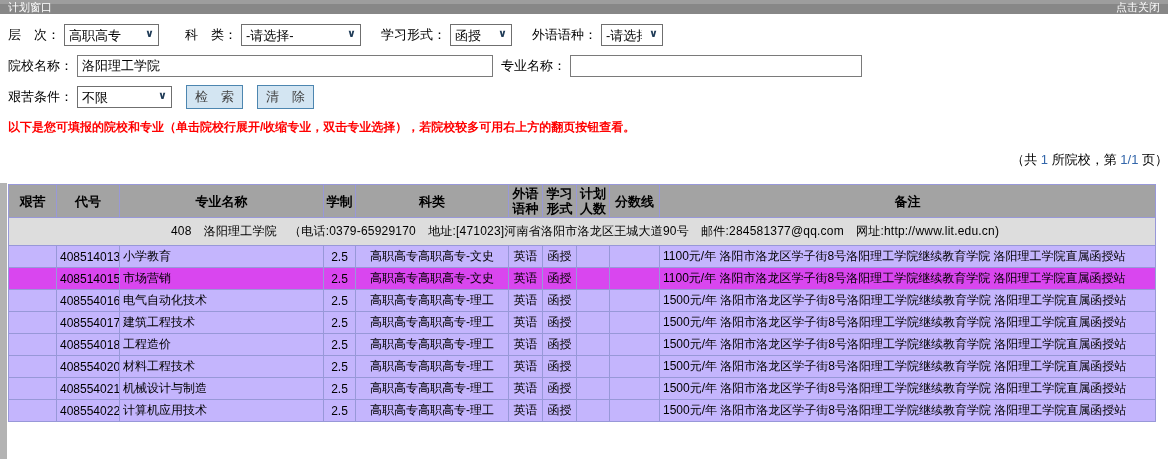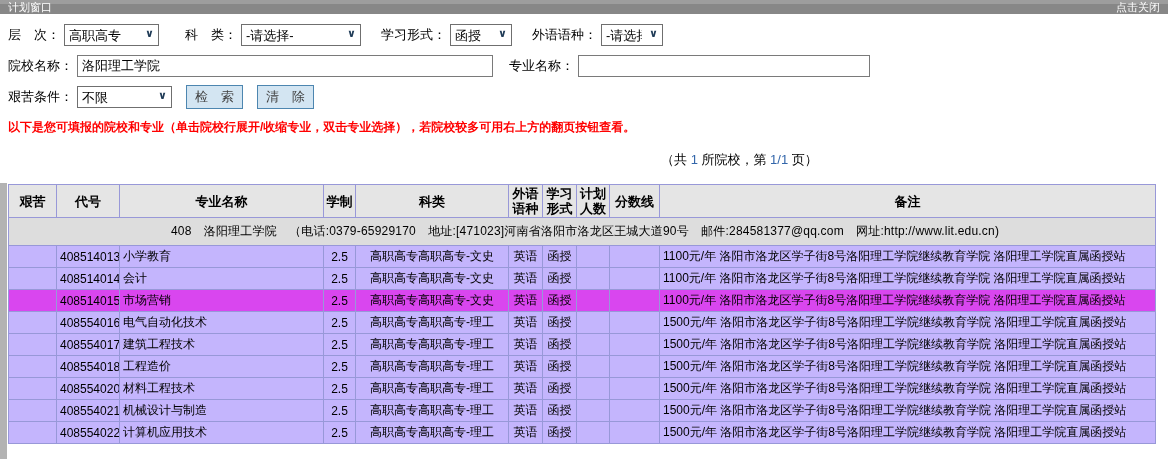--- a/index.html
+++ b/index.html
@@ -28,29 +28,29 @@
     padding:0 4px; font-family:inherit; }
   .w95 { width:95px; } .w120 { width:120px; } .w62 { width:62px; }
   .college-input { width:416px; } .major-input { width:292px; }
   .gap24 { margin-left:26px; } .gap20 { margin-left:20px; }
   .btn { height:24px; min-width:56px; margin-left:14px; background:#d3e5f2;
     border:1px solid #4d86b0; font-size:13px; color:#404040; padding:0 8px;
     font-family:inherit; cursor:pointer; }
 
   
   .notice { margin:10px 0 15px 8px; color:#ff0000; font-weight:bold; font-size:12px; white-space:nowrap; }
-  .pageinfo { margin-top:11px; padding-left:661px; font-size:13px; color:#000; white-space:nowrap; }
+  .pageinfo { margin-top:11px; padding-left:661px; font-size:13px; color:#000; white-space:nowrap;text-align:right; }
   .pageinfo .num { color:#3366aa; }
 
   
   .left-gutter { position:absolute; left:0; top:183px; bottom:0; width:7px; background:#b3b3b3; }
   table.plan { position:absolute; left:8px; top:184px; width:1148px;
     border-collapse:collapse; table-layout:fixed; font-size:12px; color:#000; }
   table.plan th, table.plan td { border:1px solid #9898d8; overflow:hidden; white-space:nowrap; }
-  table.plan th { background:#e5e5e5; font-weight:bold; font-size:13px; height:33px;
+  table.plan th { background:#a3a3a3; font-weight:bold; font-size:13px; height:33px;
     line-height:15px; text-align:center; padding:0 2px; white-space:normal; }
   tr.college td { background:#dddddd; height:28px; padding:0 0 0 6px; text-align:center;
     font-size:12px; letter-spacing:0.2px; }
   tr.datarow { background:#c4b5fd; }
   tr.datarow td { height:22px; padding:0 3px; }
   tr.datarow.selected { background:#d946ef; }
   td.c0 {}                           
   td.c1 { text-align:center; }       
   td.c2 { text-align:left; }         
   td.c3 { text-align:center; }       
@@ -73,21 +73,21 @@
     <span class="flabel gap24">科　类：</span>
     <span class="selwrap"><select class="w120"><option>-请选择-</option></select><span class="caret">∨</span></span>
     <span class="flabel gap20">学习形式：</span>
     <span class="selwrap"><select class="w62"><option>函授</option></select><span class="caret">∨</span></span>
     <span class="flabel gap20">外语语种：</span>
     <span class="selwrap"><select class="w62"><option>-请选择-</option></select><span class="caret">∨</span></span>
   </div>
   <div class="frow">
     <span class="flabel">院校名称：</span>
     <input type="text" class="college-input" value="洛阳理工学院" style="">
-    <span class="flabel" style="margin-left:16px">专业名称：</span>
+    <span class="flabel" style="margin-left:8px">专业名称：</span>
     <input type="text" class="major-input" value="" style="">
   </div>
   <div class="frow">
     <span class="flabel">艰苦条件：</span>
     <span class="selwrap"><select class="w95"><option>不限</option></select><span class="caret">∨</span></span>
     <button class="btn">检　索</button>
     <button class="btn">清　除</button>
   </div>
 </div>
 
@@ -133,32 +133,20 @@
         <td class="c1">408514013</td>
         <td class="c2">小学教育</td>
         <td class="c3">2.5</td>
         <td class="c4">高职高专高职高专-文史</td>
         <td class="c5">英语</td>
         <td class="c6">函授</td>
         <td class="c7"></td>
         <td class="c8"></td>
         <td class="c9">1100元/年 洛阳市洛龙区学子街8号洛阳理工学院继续教育学院 洛阳理工学院直属函授站</td>
       </tr>
-      <tr class="datarow">
-        <td class="c0"></td>
-        <td class="c1">408514014</td>
-        <td class="c2">会计</td>
-        <td class="c3">2.5</td>
-        <td class="c4">高职高专高职高专-文史</td>
-        <td class="c5">英语</td>
-        <td class="c6">函授</td>
-        <td class="c7"></td>
-        <td class="c8"></td>
-        <td class="c9">1100元/年 洛阳市洛龙区学子街8号洛阳理工学院继续教育学院 洛阳理工学院直属函授站</td>
-      </tr>
       <tr class="datarow selected">
         <td class="c0"></td>
         <td class="c1">408514015</td>
         <td class="c2">市场营销</td>
         <td class="c3">2.5</td>
         <td class="c4">高职高专高职高专-文史</td>
         <td class="c5">英语</td>
         <td class="c6">函授</td>
         <td class="c7"></td>
         <td class="c8"></td>

